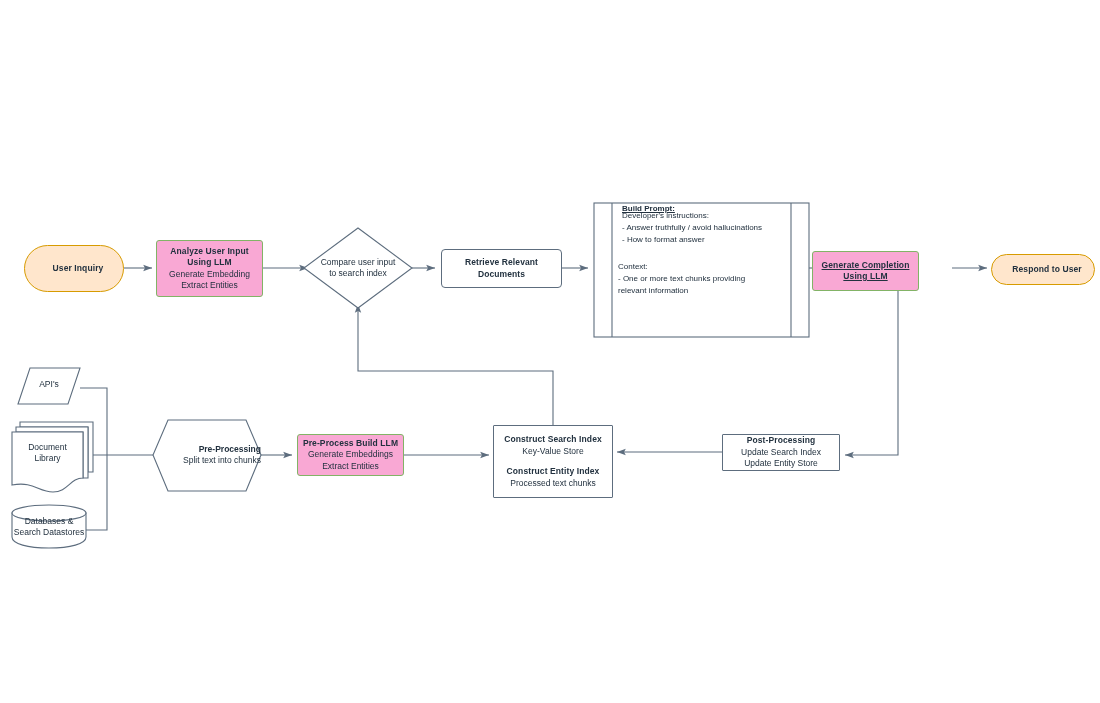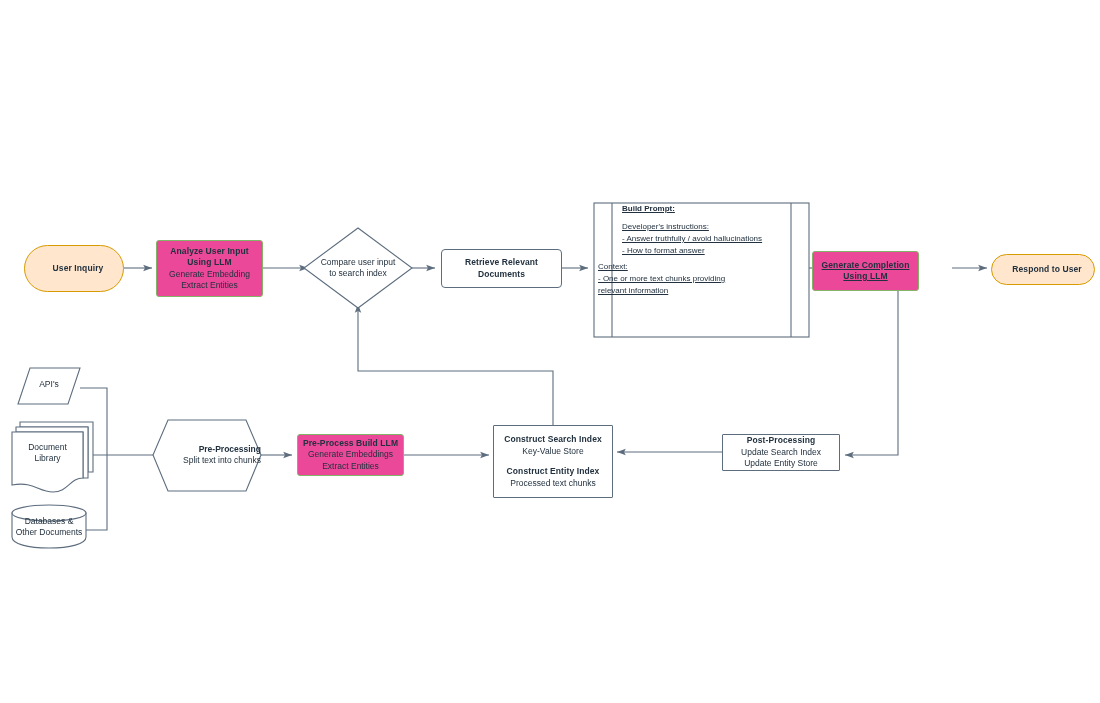--- a/index.html
+++ b/index.html
@@ -49,21 +49,21 @@
   }
   
   .terminator {
     background: #ffe6cc;
     border: 1.1px solid #d79b00;
     border-radius: 999px;
   }
   .terminator .ttl { font-size: 8.5px; padding-left: 8px; }
   
   .llm-box {
-    background: #ec4899;
+    background: #f9a8d4;
     border: 1.1px solid #82b366;
     border-radius: 3px;
   }
   
   .plain-box {
     background: #ffffff;
     border: 1.1px solid #5d6d7e;
     border-radius: 4px;
   }
   .plain-box.sharp { border-radius: 1px; }
@@ -175,24 +175,24 @@
     <div class="plain">Compare user input</div>
     <div class="plain">to search index</div>
   </div>
 
   <div class="node plain-box" style="left:441px; top:249px; width:121px; height:39px;">
     <div class="ttl">Retrieve Relevant</div>
     <div class="ttl">Documents</div>
   </div>
 
   <div id="prompt-card-title" style="left:622px; top:203px;">Build Prompt:</div>
-  <div id="prompt-card-text" style="left:622px; top:221px; width:165px;text-decoration:underline;">Developer's instructions:
+  <div id="prompt-card-text" style="left:622px; top:210px; width:165px;">Developer's instructions:
 - Answer truthfully / avoid hallucinations
 - How to format answer</div>
-  <div id="prompt-card-text" style="left:598px; top:261px; width:165px;text-decoration:underline;">Context:
+  <div id="prompt-card-text" style="left:618px; top:261px; width:165px;">Context:
 - One or more text chunks providing
 relevant information</div>
 
   <div class="node llm-box" style="left:812px; top:251px; width:107px; height:40px;text-decoration:underline;">
     <div class="ttl">Generate Completion</div>
     <div class="ttl">Using LLM</div>
   </div>
 
   <div class="node terminator" style="left:991px; top:254px; width:104px; height:31px;">
     <div class="ttl">Respond to User</div>
@@ -202,21 +202,21 @@
     <div class="plain">API's</div>
   </div>
 
   <div class="shape-label" style="left:12px; top:440px; width:71px; height:26px;">
     <div class="plain">Document</div>
     <div class="plain">Library</div>
   </div>
 
   <div class="shape-label" style="left:6px; top:514px; width:86px; height:26px;">
     <div class="plain">Databases &amp;</div>
-    <div class="plain">Other Documents</div>
+    <div class="plain">Search Datastores</div>
   </div>
 
   <div class="shape-label" style="left:153px; top:441px; width:108px; height:28px;align-items:flex-end;">
     <div class="ttl">Pre-Processing</div>
     <div class="sub">Split text into chunks</div>
   </div>
 
   <div class="node llm-box" style="left:297px; top:434px; width:107px; height:42px;">
     <div class="ttl">Pre-Process Build LLM</div>
     <div class="sub">Generate Embeddings</div>

